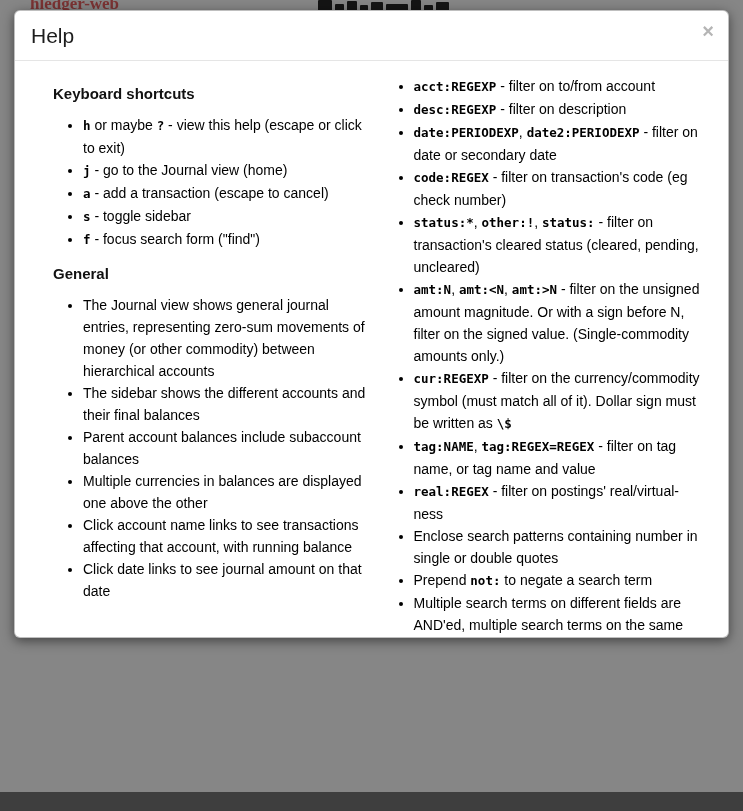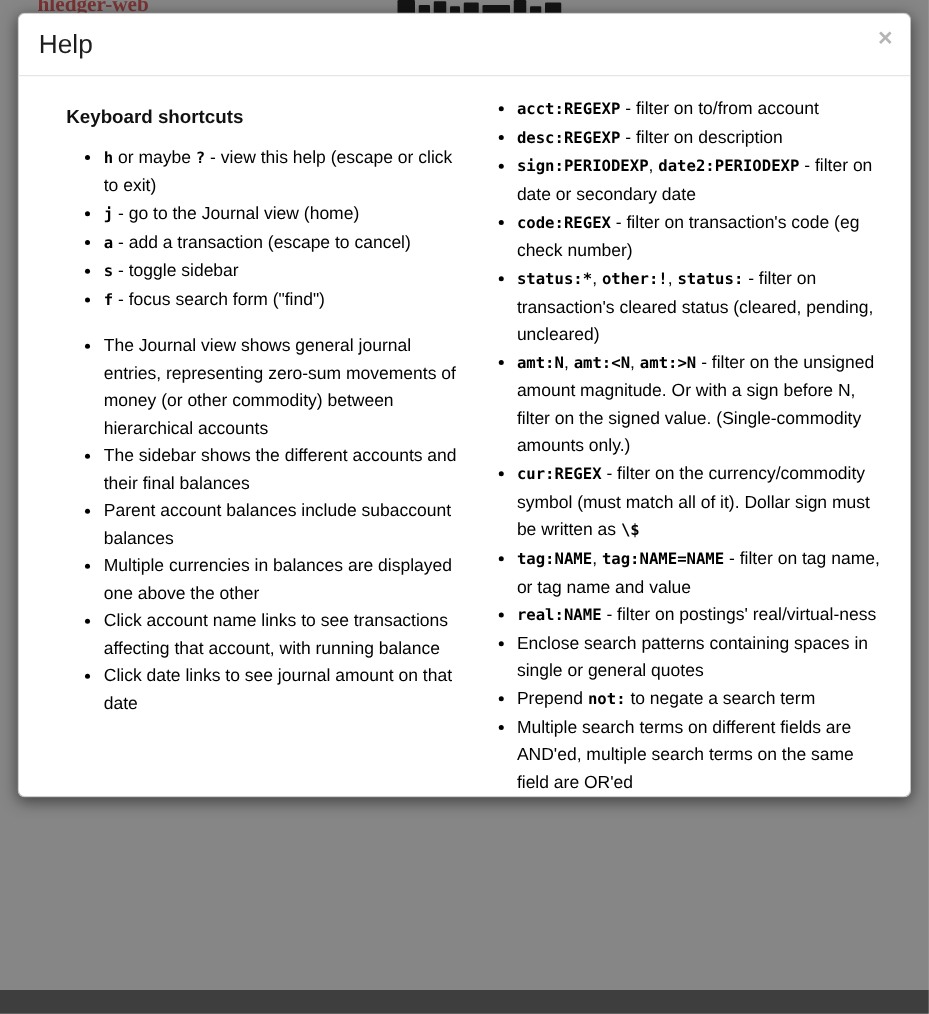--- a/index.html
+++ b/index.html
@@ -117,40 +117,41 @@
   <div class="modal-body">
     <div class="col">
       <h3 class="section-heading">Keyboard shortcuts</h3>
       <ul>
           <li><code>h</code> or maybe <code>?</code> - view this help (escape or click to exit)</li>
           <li><code>j</code> - go to the Journal view (home)</li>
           <li><code>a</code> - add a transaction (escape to cancel)</li>
           <li><code>s</code> - toggle sidebar</li>
           <li><code>f</code> - focus search form ("find")</li>
         </ul>
+      <h3 class="section-heading">General</h3>
       <ul>
           <li>The Journal view shows general journal entries, representing zero-sum movements of money (or other commodity) between hierarchical accounts</li>
           <li>The sidebar shows the different accounts and their final balances</li>
           <li>Parent account balances include subaccount balances</li>
           <li>Multiple currencies in balances are displayed one above the other</li>
           <li>Click account name links to see transactions affecting that account, with running balance</li>
           <li>Click date links to see journal amount on that date</li>
         </ul>
     </div>
     <div class="col">
       <ul>
           <li><code>acct:REGEXP</code> - filter on to/from account</li>
           <li><code>desc:REGEXP</code> - filter on description</li>
-          <li><code>sign:PERIODEXP</code>, <code>date2:PERIODEXP</code> - filter on date or secondary date</li>
+          <li><code>date:PERIODEXP</code>, <code>date2:PERIODEXP</code> - filter on date or secondary date</li>
           <li><code>code:REGEX</code> - filter on transaction's code (eg check number)</li>
           <li><code>status:*</code>, <code>other:!</code>, <code>status:</code> - filter on transaction's cleared status (cleared, pending, uncleared)</li>
           <li><code>amt:N</code>, <code>amt:&lt;N</code>, <code>amt:&gt;N</code> - filter on the unsigned amount magnitude. Or with a sign before N, filter on the signed value. (Single-commodity amounts only.)</li>
-          <li><code>cur:REGEX</code> - filter on the currency/commodity symbol (must match all of it). Dollar sign must be written as <code>\$</code></li>
-          <li><code>tag:NAME</code>, <code>tag:NAME=NAME</code> - filter on tag name, or tag name and value</li>
-          <li><code>real:NAME</code> - filter on postings' real/virtual-ness</li>
-          <li>Enclose search patterns containing spaces in single or general quotes</li>
+          <li><code>cur:REGEXP</code> - filter on the currency/commodity symbol (must match all of it). Dollar sign must be written as <code>\$</code></li>
+          <li><code>tag:NAME</code>, <code>tag:REGEX=REGEX</code> - filter on tag name, or tag name and value</li>
+          <li><code>real:REGEX</code> - filter on postings' real/virtual-ness</li>
+          <li>Enclose search patterns containing number in single or double quotes</li>
           <li>Prepend <code>not:</code> to negate a search term</li>
           <li>Multiple search terms on different fields are AND'ed, multiple search terms on the same field are OR'ed</li>
           <li>These search terms also work with command-line hledger</li>
         </ul>
     </div>
   </div>
 </div>
 
 </body></html>

